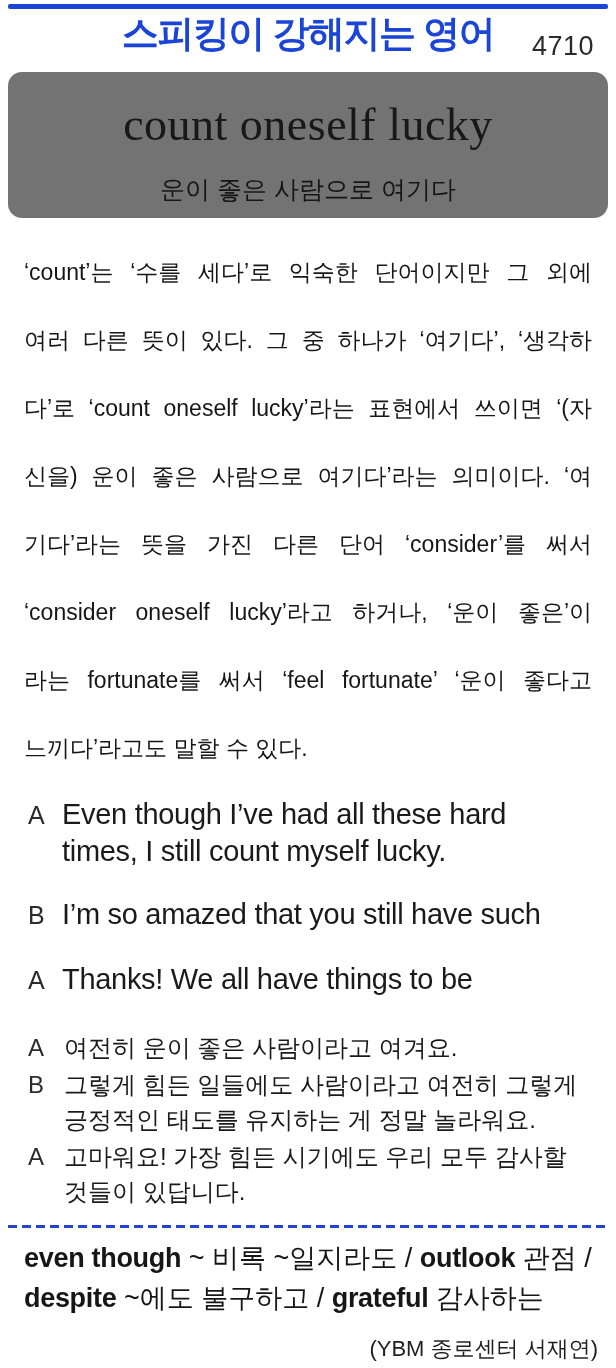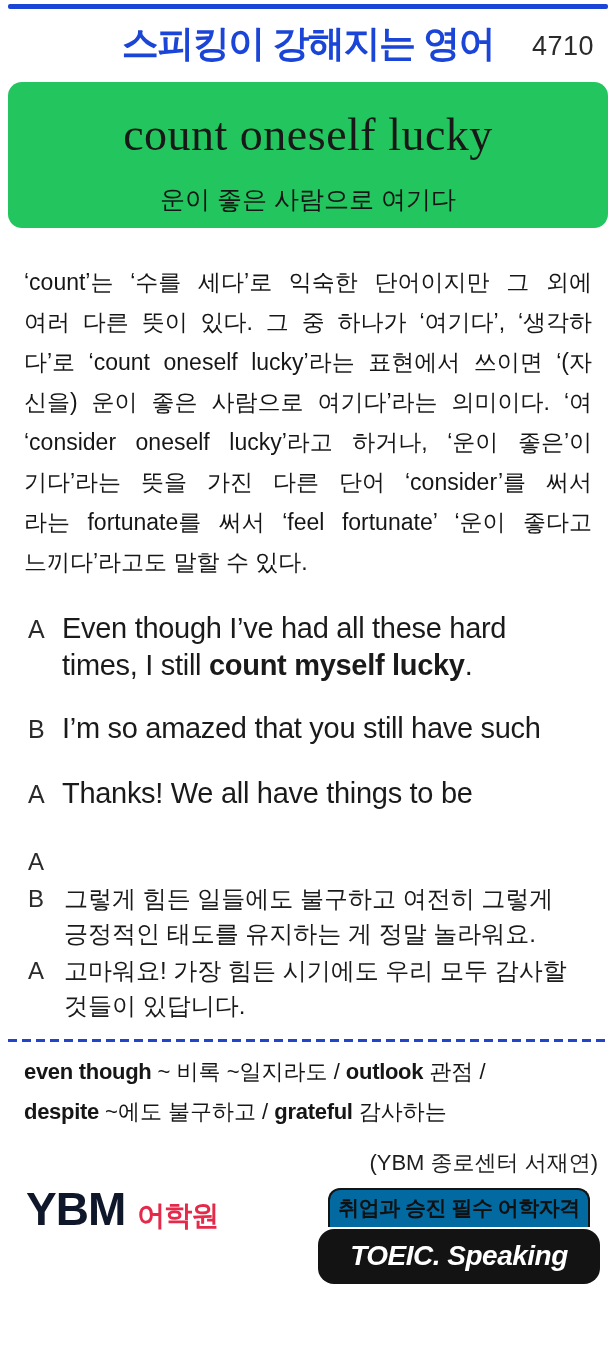--- a/index.html
+++ b/index.html
@@ -13,21 +13,21 @@
     position: relative;
   }
   .top-rule {
     height: 5px;
     background: #1b45d7;
     margin: 4px 8px 0 8px;
     border-radius: 2px;
   }
   .header {
     position: relative;
-    padding-top: 10px;
+    padding-top: 0;
     height: 52px;
   }
   .title {
     margin: 0;
     text-align: center;
     font-size: 37px;
     font-weight: 800;
     letter-spacing: -1.5px;
     color: #1b45d7;
   }
@@ -36,21 +36,21 @@
     right: 22px;
     top: 22px;
     font-size: 27px;
     font-weight: 400;
     color: #2b2b2b;
     letter-spacing: 0.5px;
   }
   .card {
     margin: 11px 8px 0 8px;
     height: 146px;
-    background: #22c55e;
+    background: #737373;
     border-radius: 14px;
     text-align: center;
   }
   .expr {
     padding-top: 26px;
     font-family: "Liberation Serif", "DejaVu Serif", serif;
     font-size: 46px;
     font-weight: 400;
     color: #181818;
     letter-spacing: 0.5px;
@@ -60,50 +60,50 @@
     font-size: 25px;
     color: #161616;
   }
   .intro {
     margin: 34px 24px 0 24px;
     font-size: 23px;
     line-height: 40px;
     color: #161616;
     word-break: keep-all;
   }
-  .jline { text-align: justify; text-align-last: justify; white-space: nowrap; }
+  .jline { text-align: justify; text-align-last: justify; white-space: nowrap; margin-top: 28px; }
   .jline-last { text-align: right; text-align-last: left; }
   .dlg-en { margin: 28px 20px 0 28px; }
   .dlg-block { display: flex; margin-bottom: 26px; }
   .dlg-block:last-child { margin-bottom: 0; }
   .dlg-label {
     flex: 0 0 34px;
     font-size: 25px;
     line-height: 39px;
     color: #2b2b2b;
   }
   .dlg-text { flex: 1; font-size: 29px; line-height: 37px; letter-spacing: -0.3px; }
-  .dlg-text .b { font-weight: 700; }
+  .dlg-text .b { font-weight: 400; }
   .dlg-kr { margin: 30px 20px 0 28px; }
   .kr-block { display: flex; margin-bottom: 2px; }
   .kr-label {
     flex: 0 0 36px;
     font-size: 24px;
     line-height: 35px;
     color: #2b2b2b;
   }
   .kr-text { flex: 1; font-size: 24px; line-height: 35px; word-break: keep-all; }
   .dash-divider {
     height: 3px;
     margin: 16px 8px 10px 8px;
     background: repeating-linear-gradient(90deg, #2244cc 0 9px, transparent 9px 14px);
   }
   .vocab {
     margin: 2px 24px 16px 24px;
-    font-size: 22px;
+    font-size: 27px;
     line-height: 40px;
     color: #161616;
     word-break: keep-all;
   }
   .vterm { font-weight: 700; letter-spacing: -0.3px; }
   .attribution {
     margin: 2px 18px 0 0;
     text-align: right;
     font-size: 22px;
     color: #1e1e1e;
@@ -170,22 +170,22 @@
   <div class="card">
     <div class="expr">count oneself lucky</div>
     <div class="meaning">운이 좋은 사람으로 여기다</div>
   </div>
 
   <div class="intro">
     <div class="jline">‘count’는 ‘수를 세다’로 익숙한 단어이지만 그 외에</div>
     <div class="jline">여러 다른 뜻이 있다. 그 중 하나가 ‘여기다’, ‘생각하</div>
     <div class="jline">다’로 ‘count oneself lucky’라는 표현에서 쓰이면 ‘(자</div>
     <div class="jline">신을) 운이 좋은 사람으로 여기다’라는 의미이다. ‘여</div>
+    <div class="jline">기다’라는 뜻을 가진 다른 단어 ‘consider’를 써서</div>
     <div class="jline">‘consider oneself lucky’라고 하거나, ‘운이 좋은’이</div>
-    <div class="jline">기다’라는 뜻을 가진 다른 단어 ‘consider’를 써서</div>
     <div class="jline">라는 fortunate를 써서 ‘feel fortunate’ ‘운이 좋다고</div>
     <div class="jline jline-last">느끼다’라고도 말할 수 있다.</div>
   </div>
 
   <div class="dlg-en">
     <div class="dlg-block">
       <span class="dlg-label">A</span>
       <div class="dlg-text">
         <div><span>Even though I’ve had all these hard</span></div>
         <div><span>times, I still </span><span class="b">count myself lucky</span><span>.</span></div>
@@ -202,26 +202,27 @@
       <div class="dlg-text">
         <div><span>Thanks! We all have things to be</span></div>
       </div>
     </div>
   </div>
 
   <div class="dlg-kr">
     <div class="kr-block">
       <span class="kr-label">A</span>
       <div class="kr-text">
+        <div>여전히 운이 좋은 사람이라고 여겨요.</div>
       </div>
     </div>
     <div class="kr-block">
       <span class="kr-label">B</span>
       <div class="kr-text">
-        <div>그렇게 힘든 일들에도 불구하고 여전히 그렇게</div>
+        <div>그렇게 힘든 일들에도 사람이라고 여전히 그렇게</div>
         <div>긍정적인 태도를 유지하는 게 정말 놀라워요.</div>
       </div>
     </div>
     <div class="kr-block">
       <span class="kr-label">A</span>
       <div class="kr-text">
         <div>고마워요! 가장 힘든 시기에도 우리 모두 감사할</div>
         <div>것들이 있답니다.</div>
       </div>
     </div>

